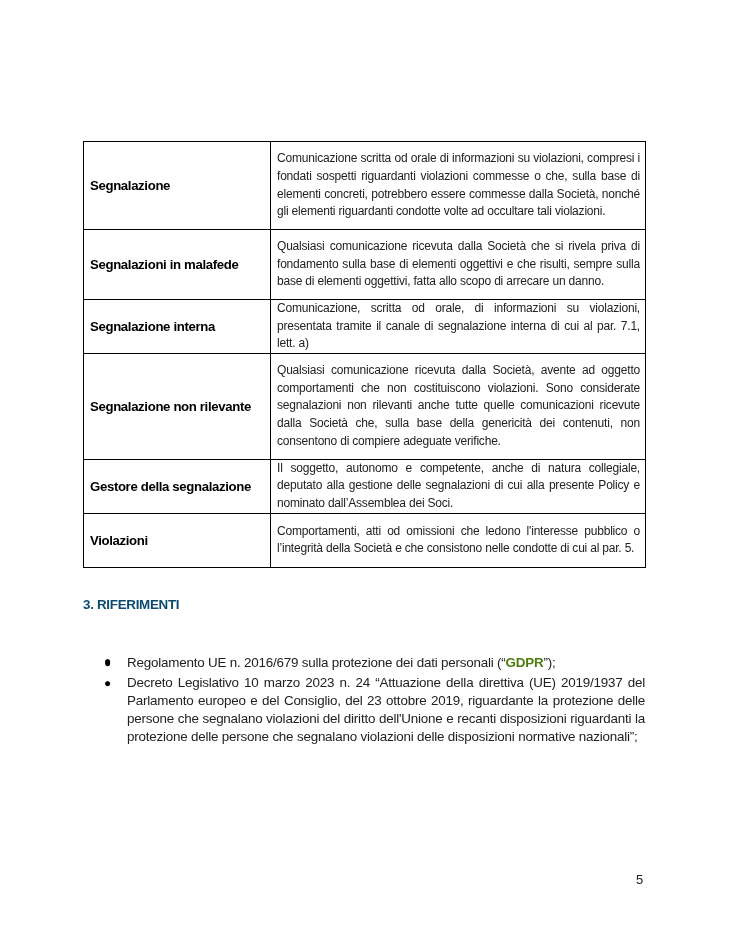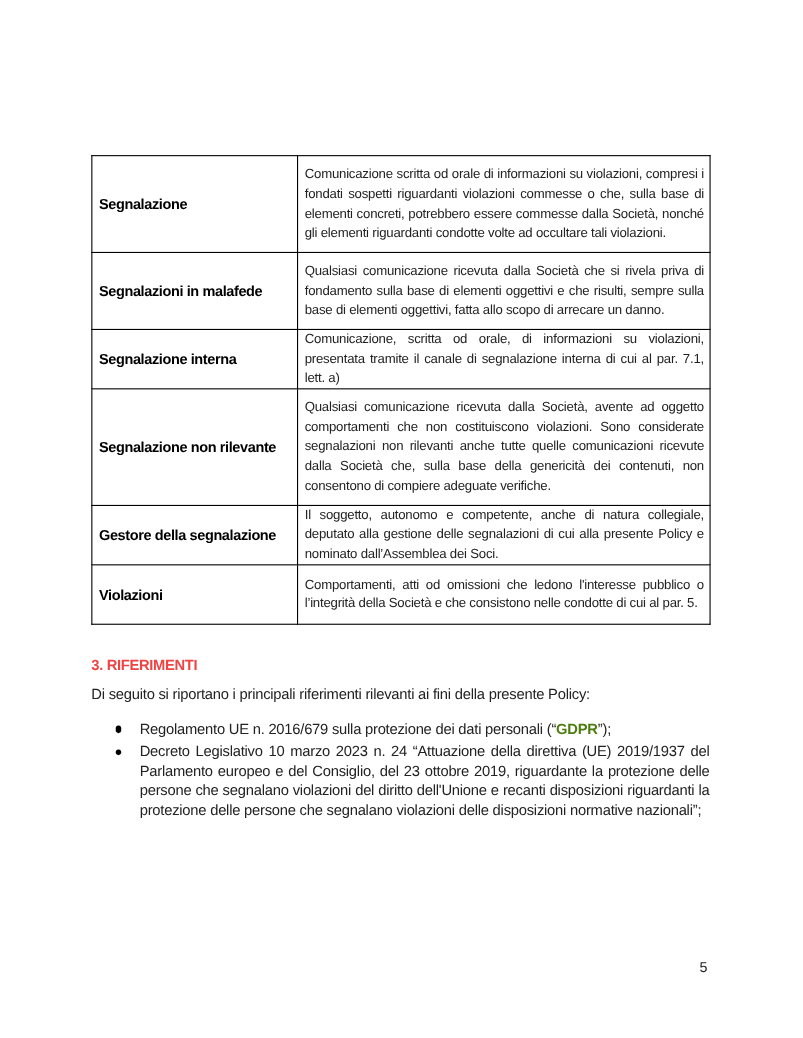--- a/index.html
+++ b/index.html
@@ -18,21 +18,21 @@
       letter-spacing: -0.35px; color: #000;
     }
     td.def {
       padding: 0 5px 0 6px; font-size: 12px; line-height: 17.6px;
       text-align: justify; letter-spacing: -0.2px; color: #222;
     }
     .row0 { height: 88px; } .row1 { height: 70px; } .row2 { height: 53px; }
     .row3 { height: 106px; } .row4 { height: 54px; } .row5 { height: 54px; }
     .section-title {
       position: absolute; left: 83px; top: 597px; font-weight: bold;
-      font-size: 13.4px; letter-spacing: -0.3px; color: #ef4444;
+      font-size: 13.4px; letter-spacing: -0.3px; color: #0c4a6e;
     }
     .intro {
       position: absolute; left: 83px; top: 623px; width: 570px;
       font-size: 13.4px; letter-spacing: -0.2px; color: #222;
     }
     ul.refs {
       position: absolute; left: 83px; top: 652px; width: 562px; margin: 0; padding: 0; list-style: none;
     }
     ul.refs li {
       position: relative; padding-left: 44px; font-size: 13.4px; line-height: 18px;
@@ -74,21 +74,20 @@
         <td class="def">Il soggetto, autonomo e competente, anche di natura collegiale, deputato alla gestione delle segnalazioni di cui alla presente Policy e nominato dall’Assemblea dei Soci.</td>
       </tr>
       <tr class="row5">
         <td class="term">Violazioni</td>
         <td class="def">Comportamenti, atti od omissioni che ledono l'interesse pubblico o l’integrità della Società e che consistono nelle condotte di cui al par. 5.</td>
       </tr>
     </tbody>
   </table>
 
   <div class="section-title">3. RIFERIMENTI</div>
-  <div class="intro">Di seguito si riportano i principali riferimenti rilevanti ai fini della presente Policy:</div>
 
   <ul class="refs">
     <li>
       <span class="bullet">●</span>
     </li>
     <li>
       <span class="bullet">●</span>
       <span>Regolamento UE n. 2016/679 sulla protezione dei dati personali (“</span><b class="gdpr">GDPR</b><span>”);</span>
     </li>
     <li>

